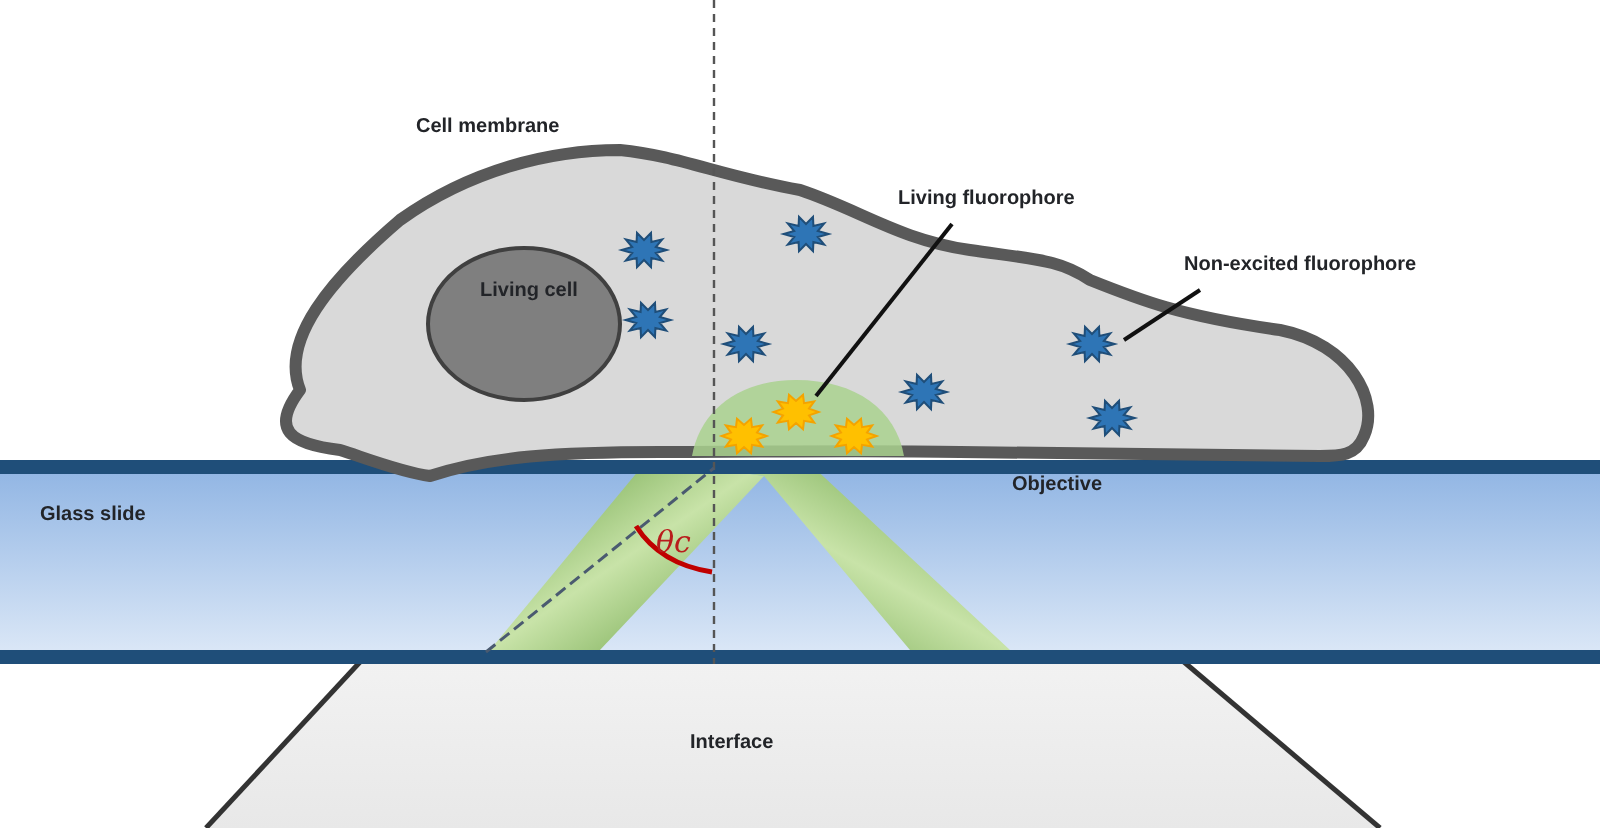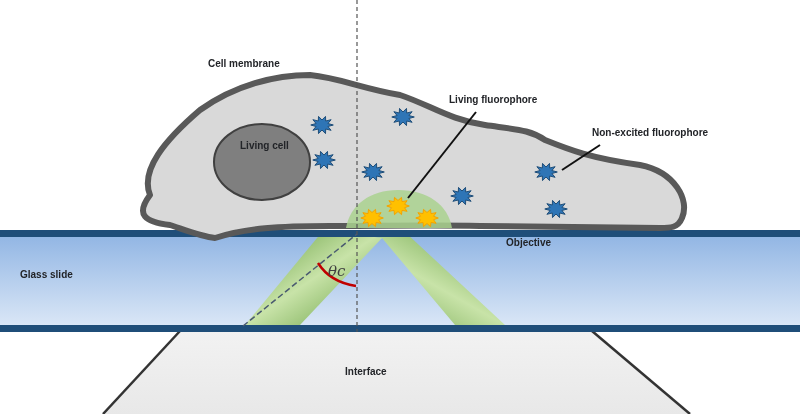--- a/index.html
+++ b/index.html
@@ -1,19 +1,19 @@
 <!DOCTYPE html>
 <html><head>
 <meta charset="utf-8">
 <style>
   html, body { margin:0; padding:0; background:#ffffff; }
   body { width:800px; height:414px; overflow:hidden; position:relative; font-family:"Liberation Sans", sans-serif; }
   #stage { position:absolute; left:0; top:0; width:800px; height:414px; }
   .lbl { position:absolute; font-family:"Liberation Sans", sans-serif; font-weight:bold; font-size:10px; color:#222428; white-space:nowrap; }
-  .theta { position:absolute; font-family:"DejaVu Serif", serif; font-size:15px; color:#404040; font-style:italic; }
+  .theta { position:absolute; font-family:"DejaVu Serif", serif; font-size:15px; color:#b91c1c; font-style:italic; }
 </style>
 </head>
 <body>
 
 <svg id="stage" viewBox="0 0 800 414" xmlns="http://www.w3.org/2000/svg">
   <defs>
     <linearGradient id="glassGrad" x1="0" y1="0" x2="0" y2="1">
       <stop offset="0" stop-color="#8fb4e3"></stop>
       <stop offset="1" stop-color="#dce8f7"></stop>
     </linearGradient>
@@ -75,15 +75,15 @@
       <polygon points="383.3,218.0 378.5,219.7 381.1,223.3 376.0,222.4 375.5,226.6 372.0,223.5 368.5,226.6 368.0,222.4 362.9,223.3 365.5,219.7 360.8,218.0 365.5,216.3 362.9,212.7 368.0,213.6 368.5,209.4 372.0,212.5 375.5,209.4 376.0,213.6 381.1,212.7 378.5,216.3" fill="#ffc000" stroke="#f4a300" stroke-width="1"></polygon>
       <polygon points="438.3,218.0 433.5,219.7 436.1,223.3 431.0,222.4 430.5,226.6 427.0,223.5 423.5,226.6 423.0,222.4 417.9,223.3 420.5,219.7 415.8,218.0 420.5,216.3 417.9,212.7 423.0,213.6 423.5,209.4 427.0,212.5 430.5,209.4 431.0,213.6 436.1,212.7 433.5,216.3" fill="#ffc000" stroke="#f4a300" stroke-width="1"></polygon>
     </g>
 </svg>
 
 <div class="lbl" style="left:208px;top:58px;">Cell membrane</div>
 <div class="lbl" style="left:240px;top:104px;margin-top:36px;">Living cell</div>
 <div class="lbl" style="left:449px;top:94px;">Living fluorophore</div>
 <div class="lbl" style="left:592px;top:127px;">Non-excited fluorophore</div>
 <div class="lbl" style="left:506px;top:237px;">Objective</div>
-<div class="lbl" style="left:20px;top:269px;">Glass slide</div>
+<div class="lbl" style="left:20px;top:252px;">Glass slide</div>
 <div class="lbl" style="left:345px;top:366px;">Interface</div>
 <div class="theta" style="left:328px;top:262px;">θc</div>
 
 </body></html>

